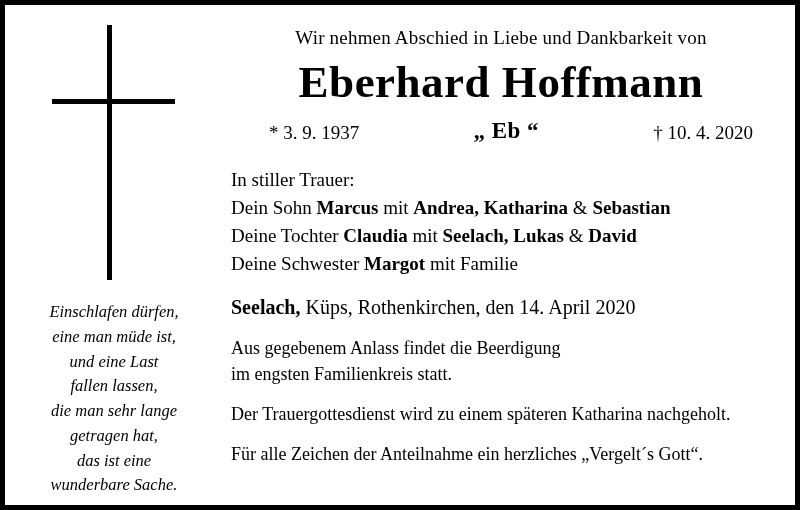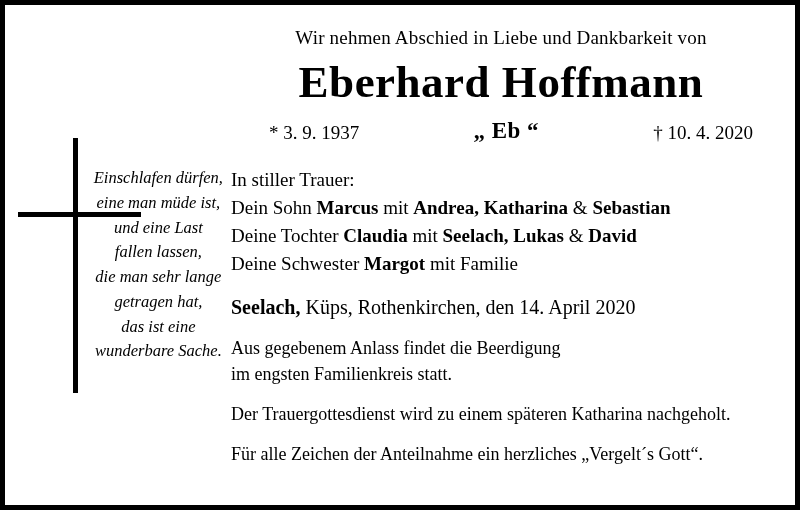--- a/index.html
+++ b/index.html
@@ -28,21 +28,21 @@
     top: 0; left: 0; right: 0; bottom: 0;
     display: flex;
     flex-direction: row;
   }
   
   .left-col {
     width: 218px;
     flex: 0 0 218px;
     position: relative;
     display: flex;
-    flex-direction: row;
+    flex-direction: column;
     align-items: center;
   }
   .cross {
     position: relative;
     width: 150px;
     height: 255px;
     margin-top: 20px;
   }
   .cross .vbar {
     position: absolute;

